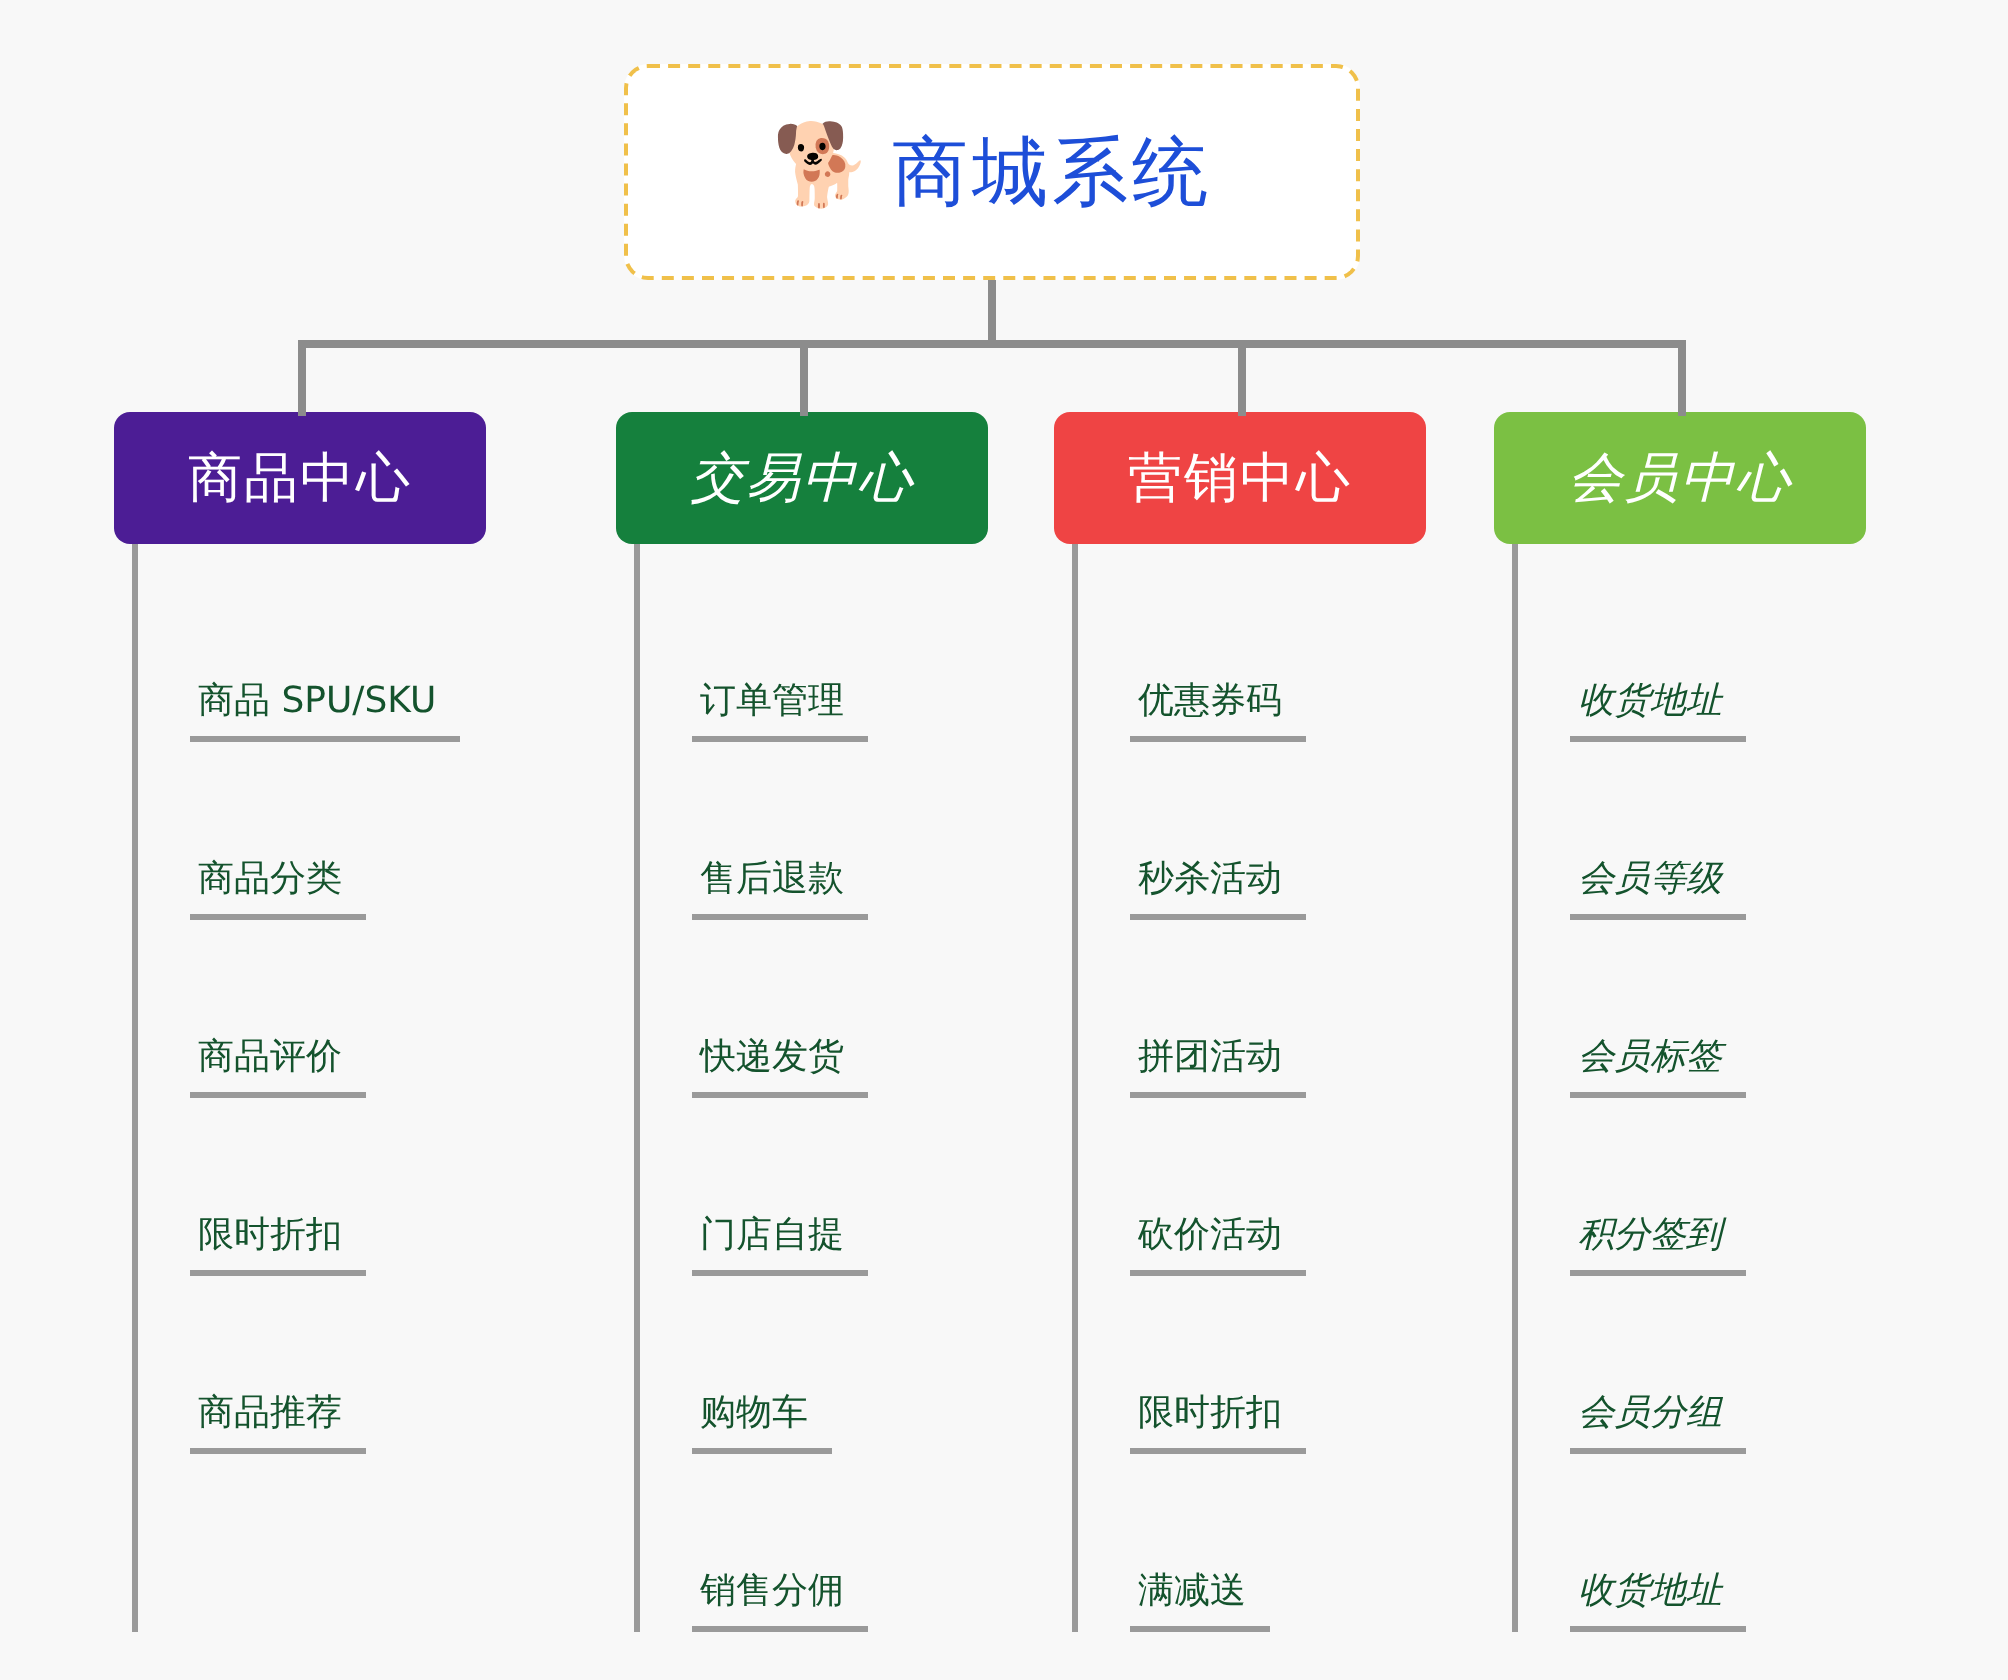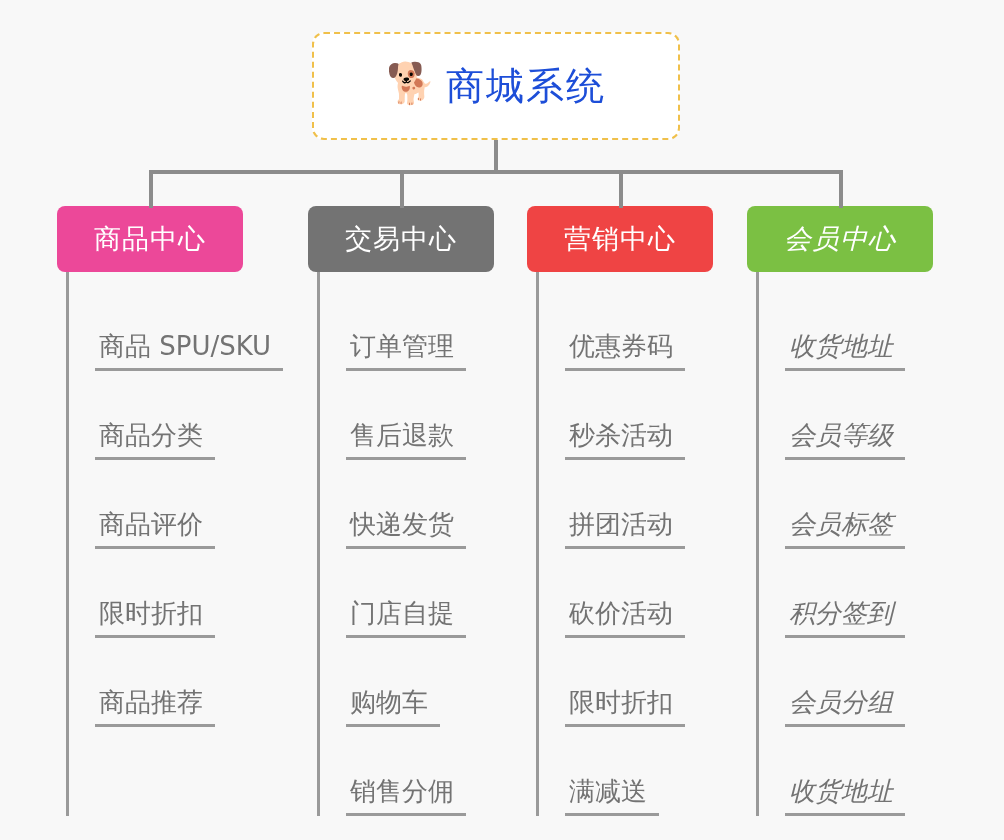--- a/index.html
+++ b/index.html
@@ -107,22 +107,22 @@
   }
   .leaf {
     position: relative;
     height: 89px;
     display: flex;
     align-items: flex-end;
     padding-left: 38px;
     box-sizing: border-box;
   }
   .leaf-label {
-    font-size: 26px;
-    color: #737373;
+    font-size: 18px;
+    color: #14532d;
     line-height: 1.1;
     padding: 0 12px 7px 4px;
     border-bottom: 3px solid #9a9a9a;
     white-space: nowrap;
     display: inline-block;
   }
 </style>
 </head>
 <body>
 
@@ -131,21 +131,21 @@
   <div class="root-node">
     <span class="root-emoji">🐕</span>
     <span class="root-title">商城系统</span>
   </div>
 
   <div class="conn conn-v-root"></div>
   <div class="conn conn-h-bus"></div>
 
   <div id="columns-host">
       <div class="column" style="left: 57px; width: 186px;">
-        <div class="cat-header" style="background: #ec4899;">
+        <div class="cat-header" style="background: #4c1d95;">
           <span>商品中心</span>
         </div>
         <div class="leaf-list">
           <div class="spine" style="height: 544px;"></div>
           <div class="leaf">
             <span class="leaf-label">商品 SPU/SKU</span>
           </div>
           <div class="leaf">
             <span class="leaf-label">商品分类</span>
           </div>
@@ -154,21 +154,21 @@
           </div>
           <div class="leaf">
             <span class="leaf-label">限时折扣</span>
           </div>
           <div class="leaf">
             <span class="leaf-label">商品推荐</span>
           </div>
         </div>
       </div>
       <div class="column" style="left: 308px; width: 186px;">
-        <div class="cat-header" style="background: #737373;">
+        <div class="cat-header" style="background: #15803d; font-style: italic;">
           <span>交易中心</span>
         </div>
         <div class="leaf-list">
           <div class="spine" style="height: 544px;"></div>
           <div class="leaf">
             <span class="leaf-label">订单管理</span>
           </div>
           <div class="leaf">
             <span class="leaf-label">售后退款</span>
           </div>

